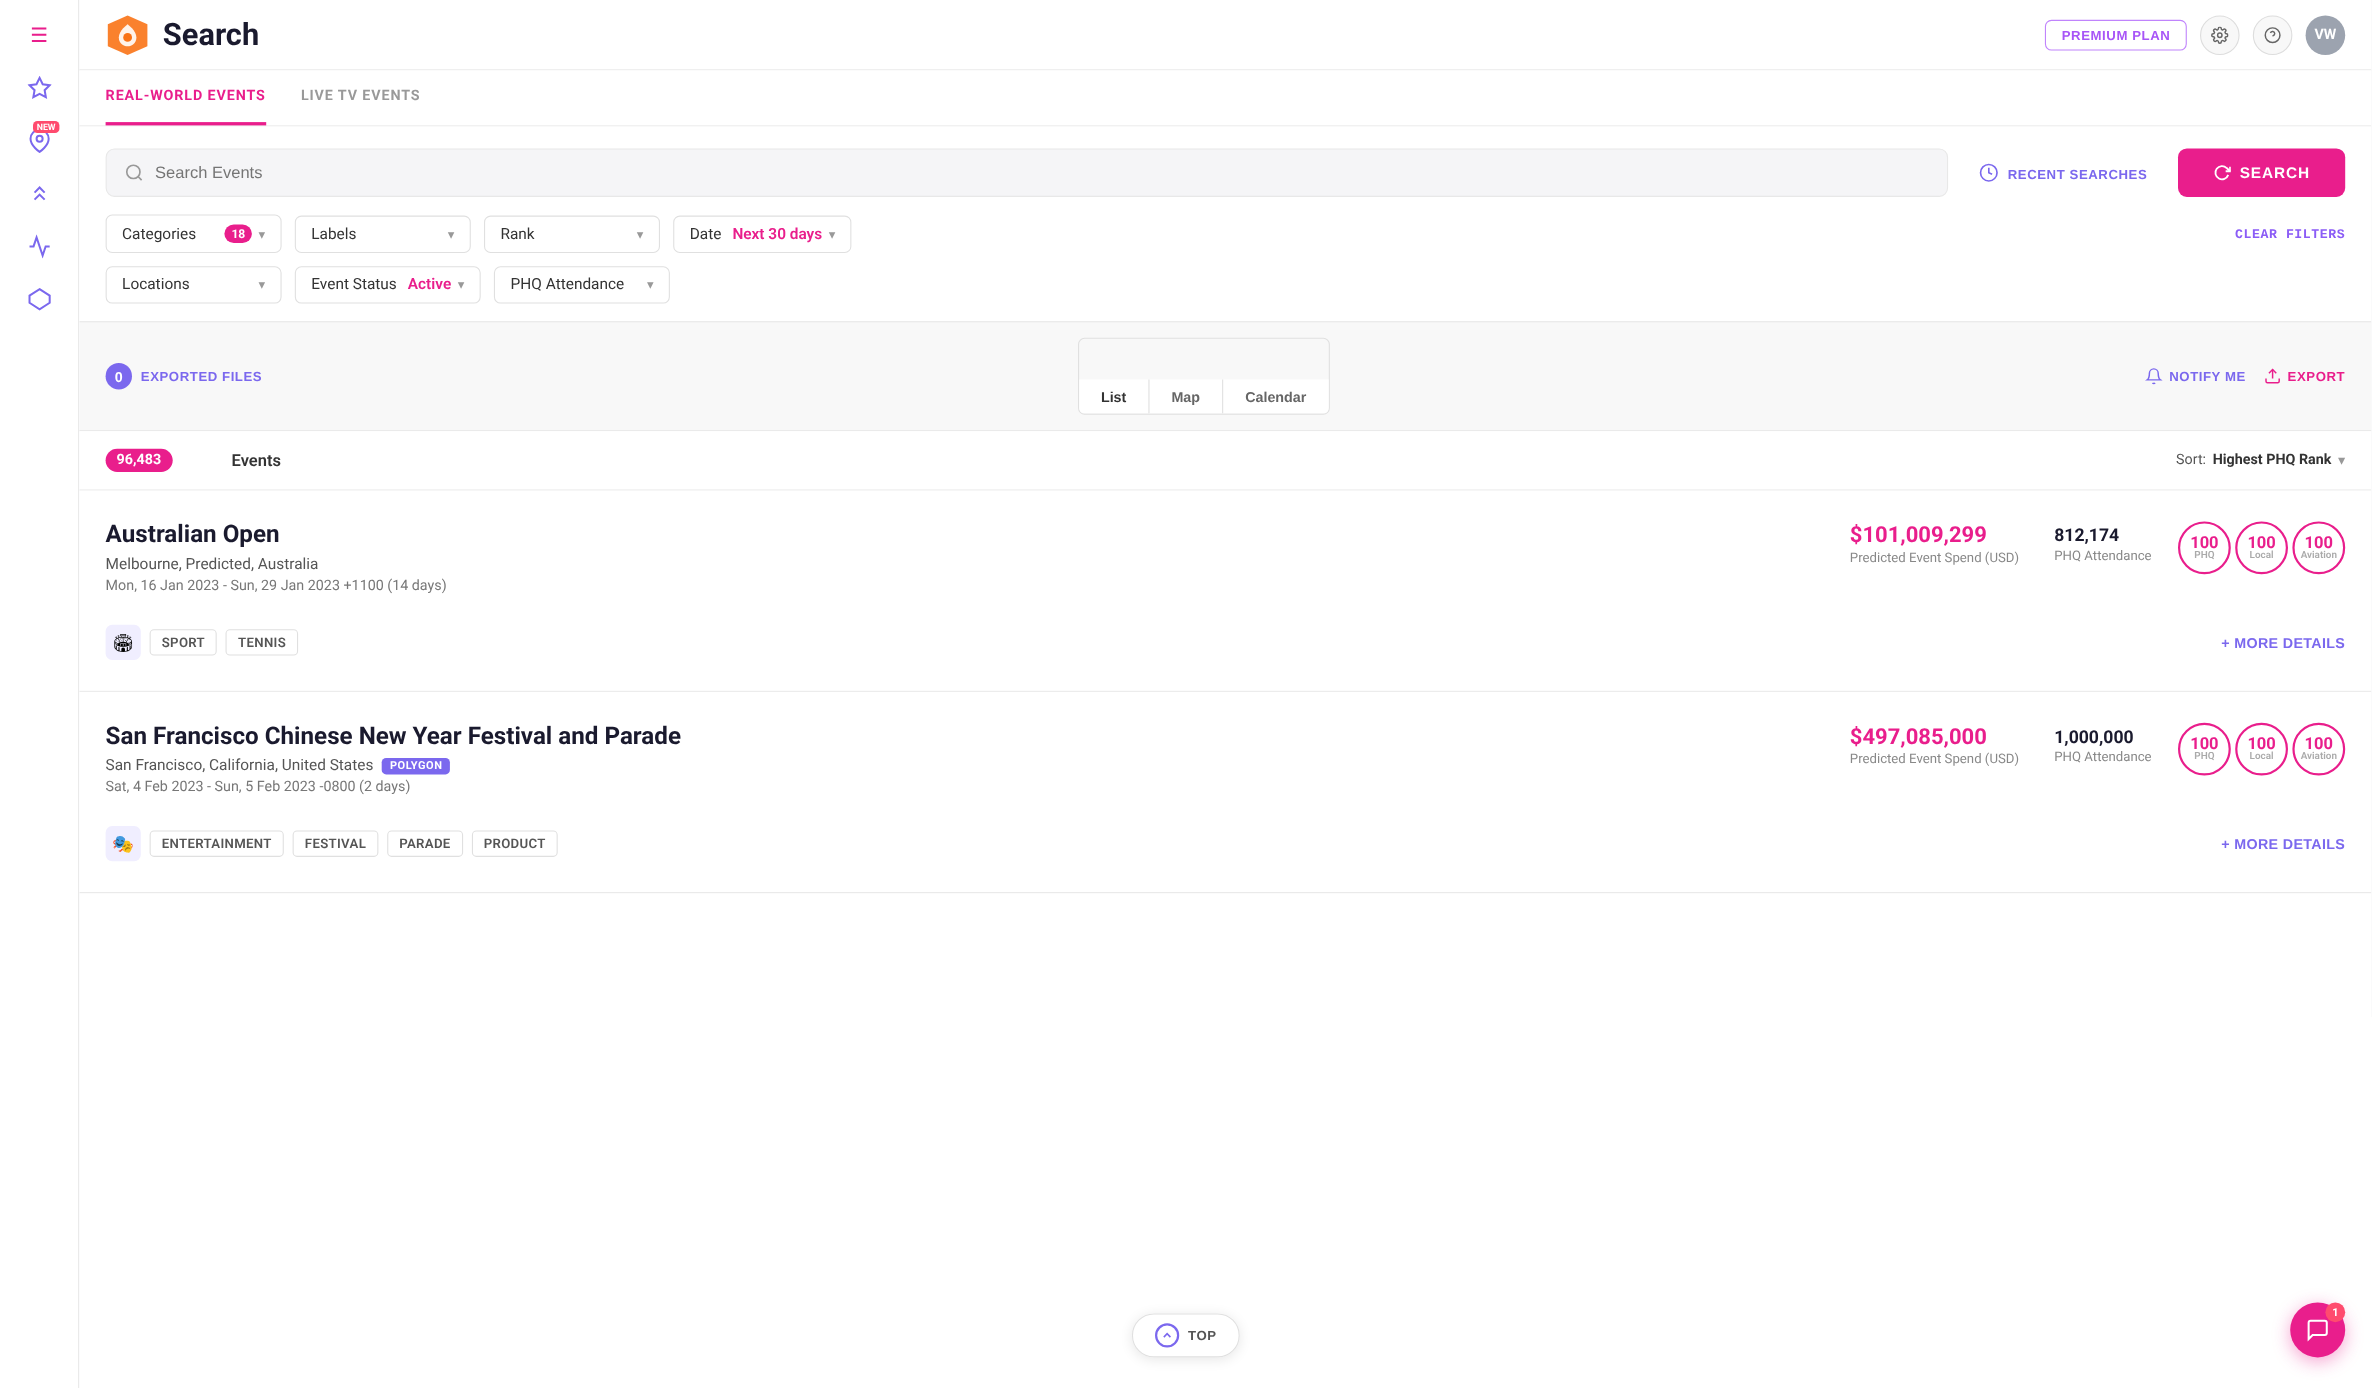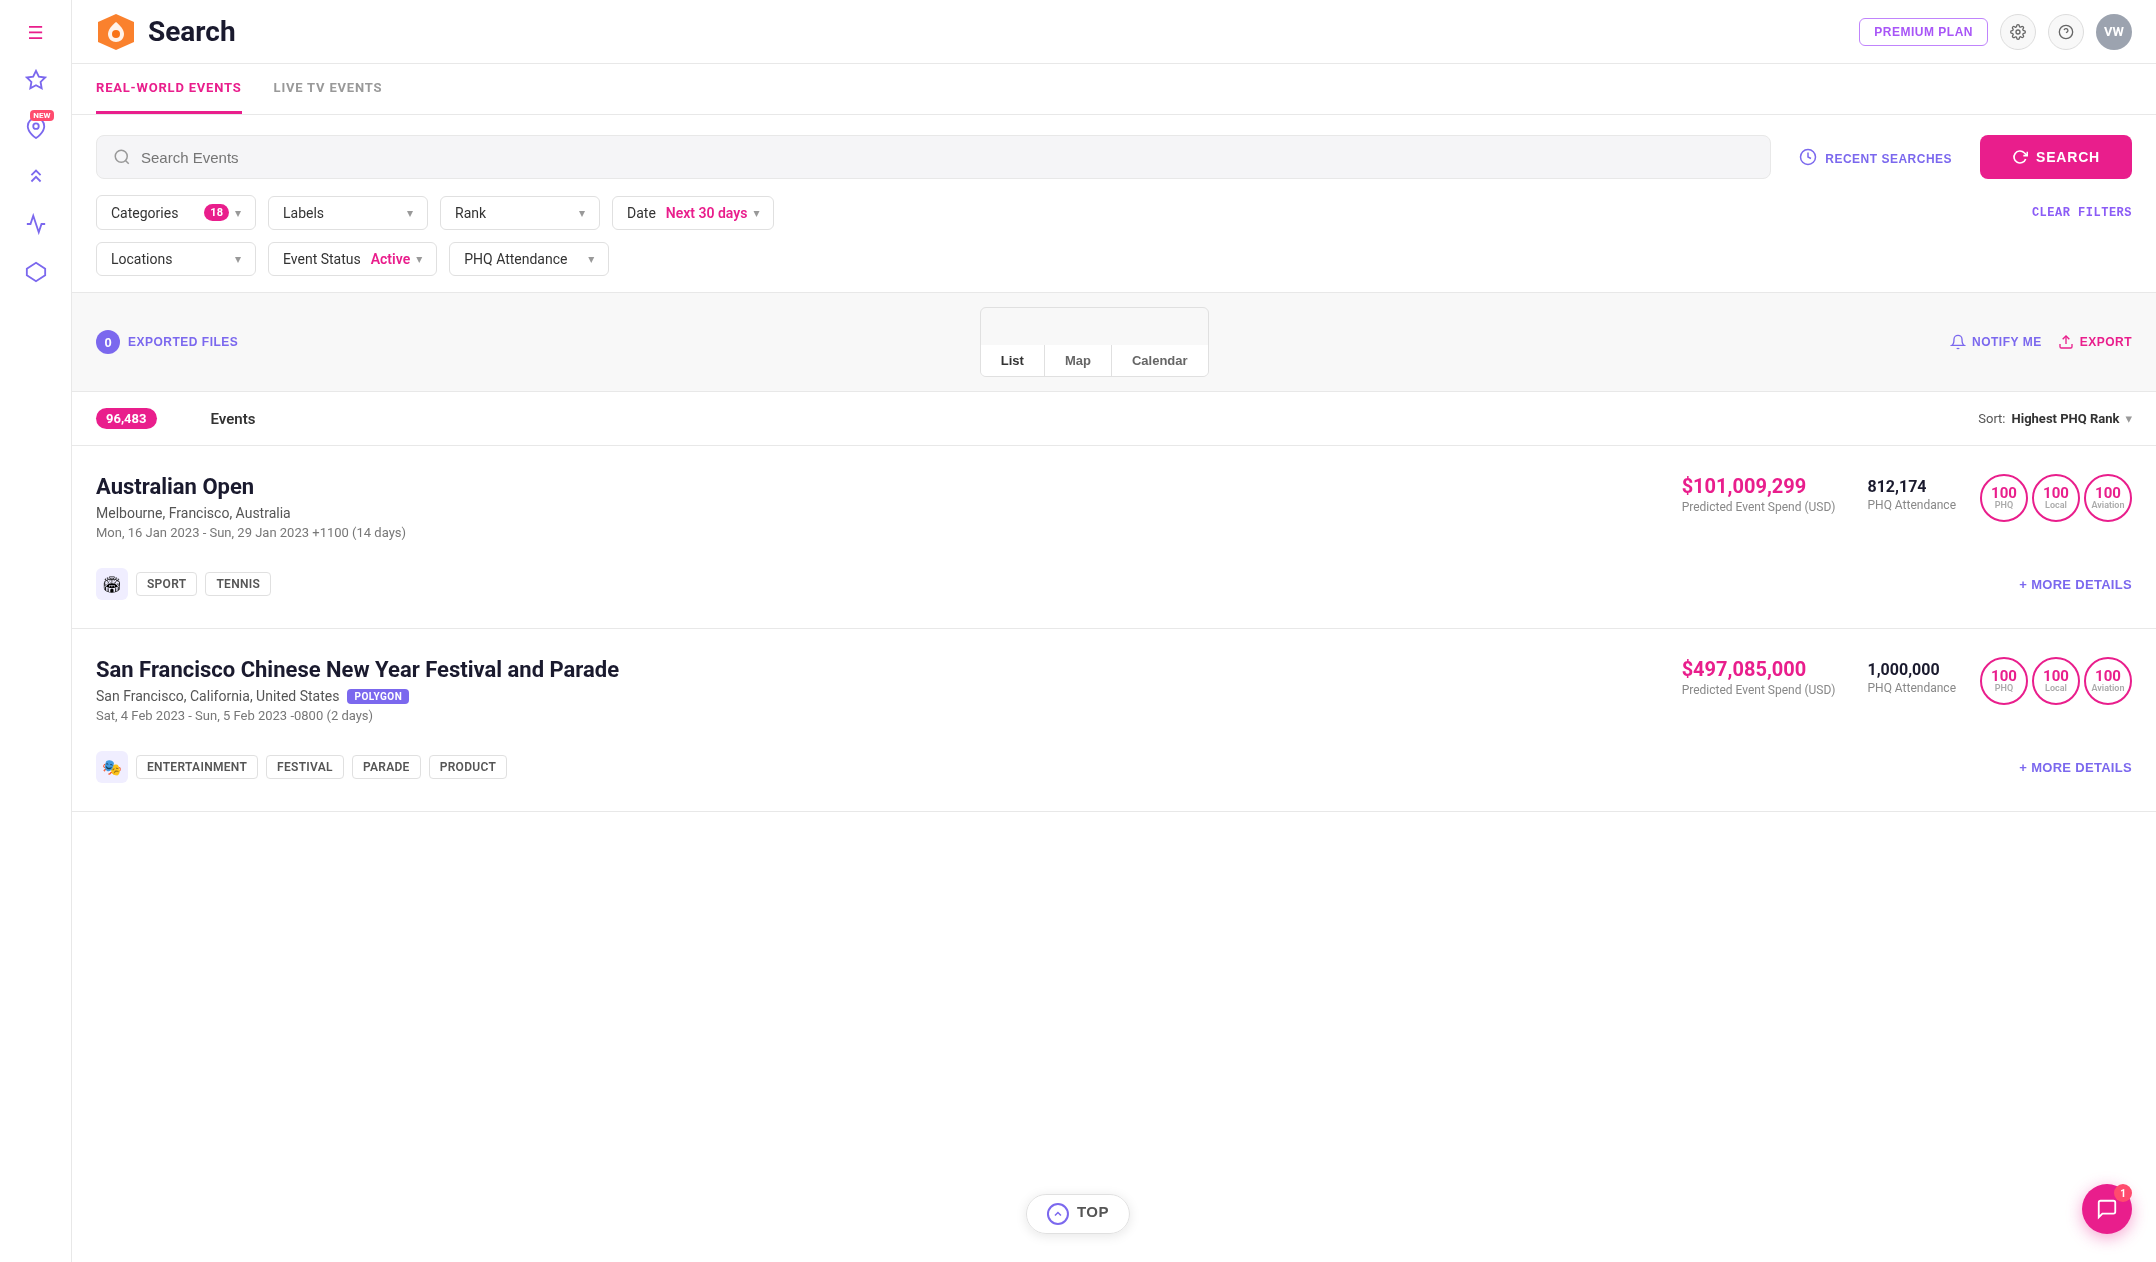--- a/index.html
+++ b/index.html
@@ -488,26 +488,27 @@
       cursor: pointer;
     }
 
     
     .top-btn {
       position: fixed;
       bottom: 28px;
       left: 50%;
       transform: translateX(-50%);
       display: flex;
+      align-items: center;
       gap: 8px;
       background: rgba(255,255,255,0.95);
       border: 1.5px solid #e0e0e0;
       border-radius: 20px;
       padding: 8px 20px;
-      font-size: 15px;
+      font-size: 12px;
       font-weight: 700;
       letter-spacing: 0.5px;
       color: #555;
       cursor: pointer;
       box-shadow: 0 2px 12px rgba(0,0,0,0.1);
       text-transform: uppercase;
     }
     .top-btn-icon {
       width: 22px;
       height: 22px;
@@ -731,21 +732,21 @@
         <span style="font-weight:700; color:#333;">Highest PHQ Rank</span>
         <span style="color:#999;">▾</span>
       </div>
     </div>
 
     <div class="event-card">
       <div class="event-card-top">
         <div class="event-card-info">
           <div class="event-name">Australian Open</div>
           <div class="event-location">
-            <span>Melbourne, Francisco, Australia</span>
+            <span>Melbourne, Predicted, Australia</span>
           </div>
           <div class="event-date">Mon, 16 Jan 2023 - Sun, 29 Jan 2023 +1100 (14 days)</div>
         </div>
         <div class="event-card-metrics">
           <div>
             <div class="metric-spend">$101,009,299</div>
             <div class="metric-label">Predicted Event Spend (USD)</div>
           </div>
           <div>
             <div class="metric-attendance">812,174</div>

